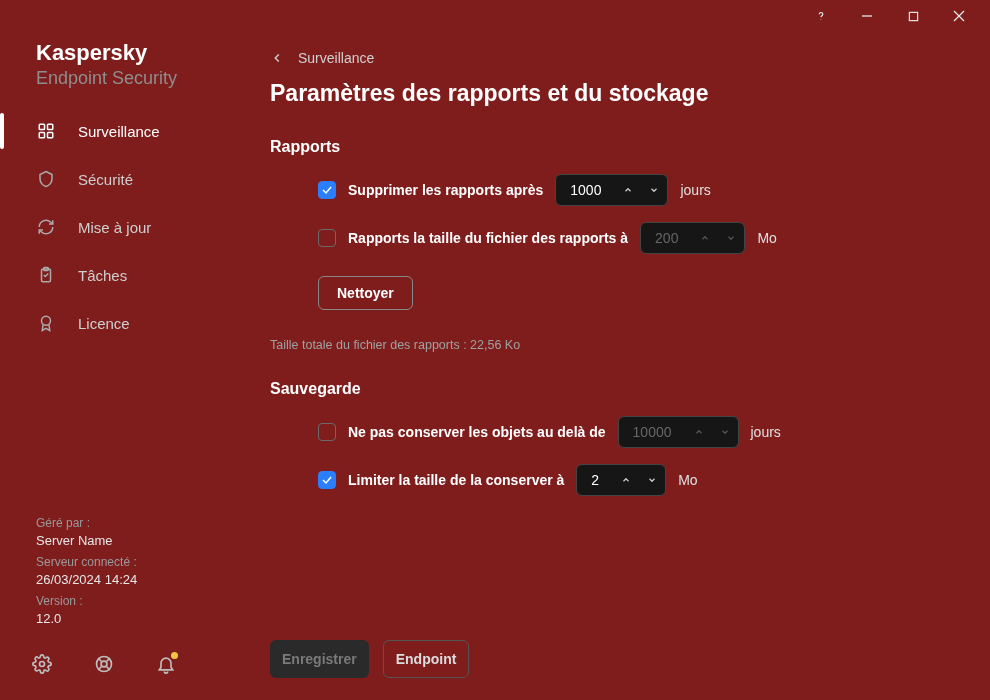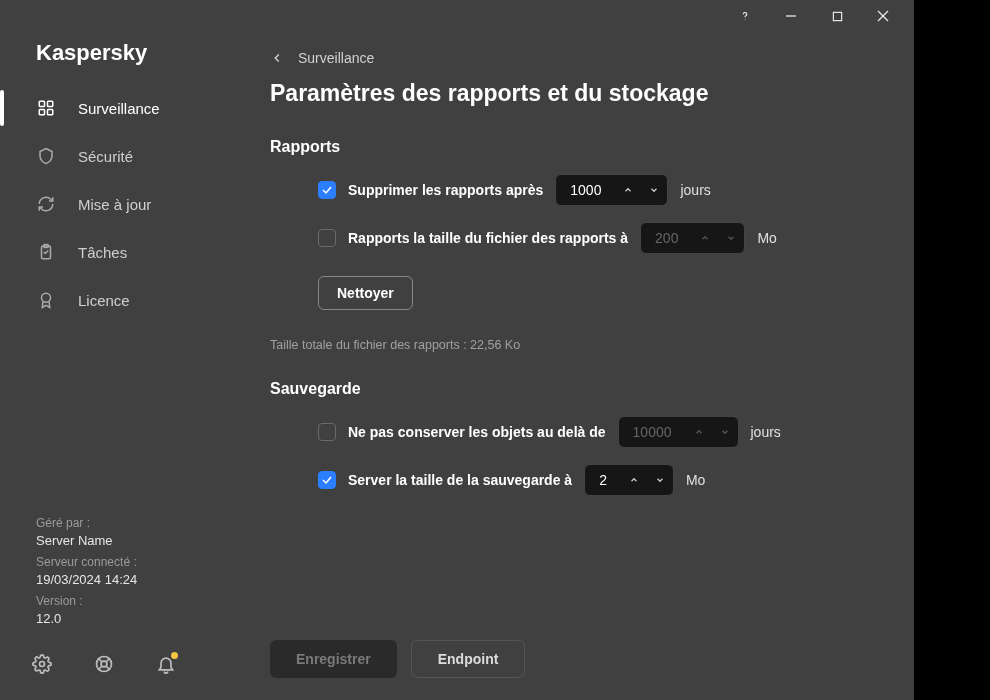--- a/index.html
+++ b/index.html
@@ -1,17 +1,17 @@
 <!DOCTYPE html>
 <html><head>
 <meta charset="utf-8">
 <style>
   * { box-sizing: border-box; margin: 0; padding: 0; font-family: -apple-system, "Segoe UI", Arial, sans-serif; }
   html, body { width: 990px; height: 700px; background: #000; overflow: hidden; }
-  .window { width: 914px; height: 700px; background: #404040; color: #e8e8e8; display: flex; flex-direction: column; }
+  .window { width: 990px; height: 700px; background: #7f1d1d; color: #e8e8e8; display: flex; flex-direction: column; }
   .titlebar { height: 32px; display: flex; justify-content: flex-end; align-items: center; padding: 0 8px; }
   .titlebar .tb-btn { width: 46px; height: 32px; display: flex; align-items: center; justify-content: center; color: #e8e8e8; }
   .body { display: flex; flex: 1 1 auto; min-height: 0; }
   .sidebar { width: 250px; display: flex; flex-direction: column; padding-top: 8px; }
   .brand { padding: 0 36px 18px 36px; }
   .brand-top { font-size: 22px; font-weight: 600; color: #fff; }
   .brand-sub { font-size: 18px; color: #8e8e8e; margin-top: 2px; }
   .nav { display: flex; flex-direction: column; }
   .nav-item { display: flex; align-items: center; gap: 22px; padding: 14px 36px; color: #cfcfcf; font-size: 15px; }
   .nav-item.active { color: #fff; position: relative; }
@@ -40,21 +40,21 @@
   .spinner .val { padding: 0 14px; font-size: 14px; color: #fff; min-width: 40px; text-align: right; }
   .spinner.disabled .val { color: #666; }
   .spinner .spin-btn { width: 26px; height: 32px; display: flex; align-items: center; justify-content: center; color: #ccc; }
   .spinner.disabled .spin-btn { color: #555; }
   .suffix { font-size: 14px; color: #e0e0e0; }
 
   .btn-outline { border: 1px solid #888; color: #fff; background: transparent; border-radius: 6px; padding: 8px 18px; font-size: 14px; font-weight: 600; cursor: pointer; }
   .hint { font-size: 12.5px; color: #a0a0a0; margin-top: 12px; margin-bottom: 22px; }
 
   .footer-bar { margin-top: auto; padding: 18px 0 22px 0; display: flex; gap: 14px; }
-  .btn-footer { border-radius: 6px; padding: 10px 26px; font-size: 14px; font-weight: 600; border: none; }
+  .btn-footer { border-radius: 6px; padding: 10px 12px; font-size: 14px; font-weight: 600; border: none; }
   .btn-save { background: #2a2a2a; color: #7a7a7a; }
   .btn-cancel { background: transparent; border: 1px solid #555; color: #dcdcdc; }
 </style>
 </head>
 <body>
 
 <div class="window">
 
   <div class="titlebar">
     <div class="tb-btn">
@@ -80,20 +80,21 @@
           <line x1="11" y1="1" x2="1" y2="11" stroke="currentColor" stroke-width="1.3"></line>
         </svg>
     </div>
   </div>
 
   <div class="body">
 
     <div class="sidebar">
       <div class="brand">
         <div class="brand-top">Kaspersky</div>
+        <div class="brand-sub">Endpoint Security</div>
       </div>
       <div class="nav">
         <div class="nav-item active">
           <span class="nav-icon">
             <svg width="18" height="18" viewBox="0 0 24 24" fill="none" stroke="currentColor" stroke-width="2">
                 <rect x="3" y="3" width="7" height="7" rx="1"></rect>
                 <rect x="14" y="3" width="7" height="7" rx="1"></rect>
                 <rect x="3" y="14" width="7" height="7" rx="1"></rect>
                 <rect x="14" y="14" width="7" height="7" rx="1"></rect>
               </svg>
@@ -137,21 +138,21 @@
               </svg>
           </span>
           <span>Licence</span>
         </div>
       </div>
 
       <div class="sidebar-footer">
         <div>Géré par :</div>
         <div class="fv">Server Name</div>
         <div>Serveur connecté :</div>
-        <div class="fv">19/03/2024 14:24</div>
+        <div class="fv">26/03/2024 14:24</div>
         <div>Version :</div>
         <div class="fv">12.0</div>
       </div>
 
       <div class="sidebar-actions">
         <span class="sa">
           <svg width="20" height="20" viewBox="0 0 24 24" fill="none" stroke="currentColor" stroke-width="2">
               <circle cx="12" cy="12" r="3"></circle>
               <path d="M19.4 15a1.7 1.7 0 0 0 .34 1.87l.06.06a2 2 0 1 1-2.83 2.83l-.06-.06a1.7 1.7 0 0 0-1.87-.34 1.7 1.7 0 0 0-1 1.56V21a2 2 0 1 1-4 0v-.09a1.7 1.7 0 0 0-1-1.56 1.7 1.7 0 0 0-1.87.34l-.06.06a2 2 0 1 1-2.83-2.83l.06-.06a1.7 1.7 0 0 0 .34-1.87 1.7 1.7 0 0 0-1.56-1H3a2 2 0 1 1 0-4h.09a1.7 1.7 0 0 0 1.56-1 1.7 1.7 0 0 0-.34-1.87l-.06-.06a2 2 0 1 1 2.83-2.83l.06.06a1.7 1.7 0 0 0 1.87.34H9a1.7 1.7 0 0 0 1-1.56V3a2 2 0 1 1 4 0v.09a1.7 1.7 0 0 0 1 1.56 1.7 1.7 0 0 0 1.87-.34l.06-.06a2 2 0 1 1 2.83 2.83l-.06.06a1.7 1.7 0 0 0-.34 1.87V9a1.7 1.7 0 0 0 1.56 1H21a2 2 0 1 1 0 4h-.09a1.7 1.7 0 0 0-1.56 1z"></path>
             </svg>
@@ -259,21 +260,21 @@
         </span>
         <span class="suffix">jours</span>
       </div>
 
       <div class="row">
         <span class="chk checked">
           <svg width="12" height="12" viewBox="0 0 24 24" fill="none" stroke="#fff" stroke-width="3">
               <polyline points="4 12 10 18 20 6"></polyline>
             </svg>
         </span>
-        <span class="lbl">Server la taille de la sauvegarde à</span>
+        <span class="lbl">Limiter la taille de la conserver à</span>
         <span class="spinner">
           <span class="val" style="min-width:32px;">2</span>
           <span class="spin-btn">
               <svg width="10" height="10" viewBox="0 0 24 24" fill="none" stroke="currentColor" stroke-width="3">
                 <polyline points="6 15 12 9 18 15"></polyline>
               </svg>
             </span>
           <span class="spin-btn">
               <svg width="10" height="10" viewBox="0 0 24 24" fill="none" stroke="currentColor" stroke-width="3">
                 <polyline points="6 9 12 15 18 9"></polyline>

